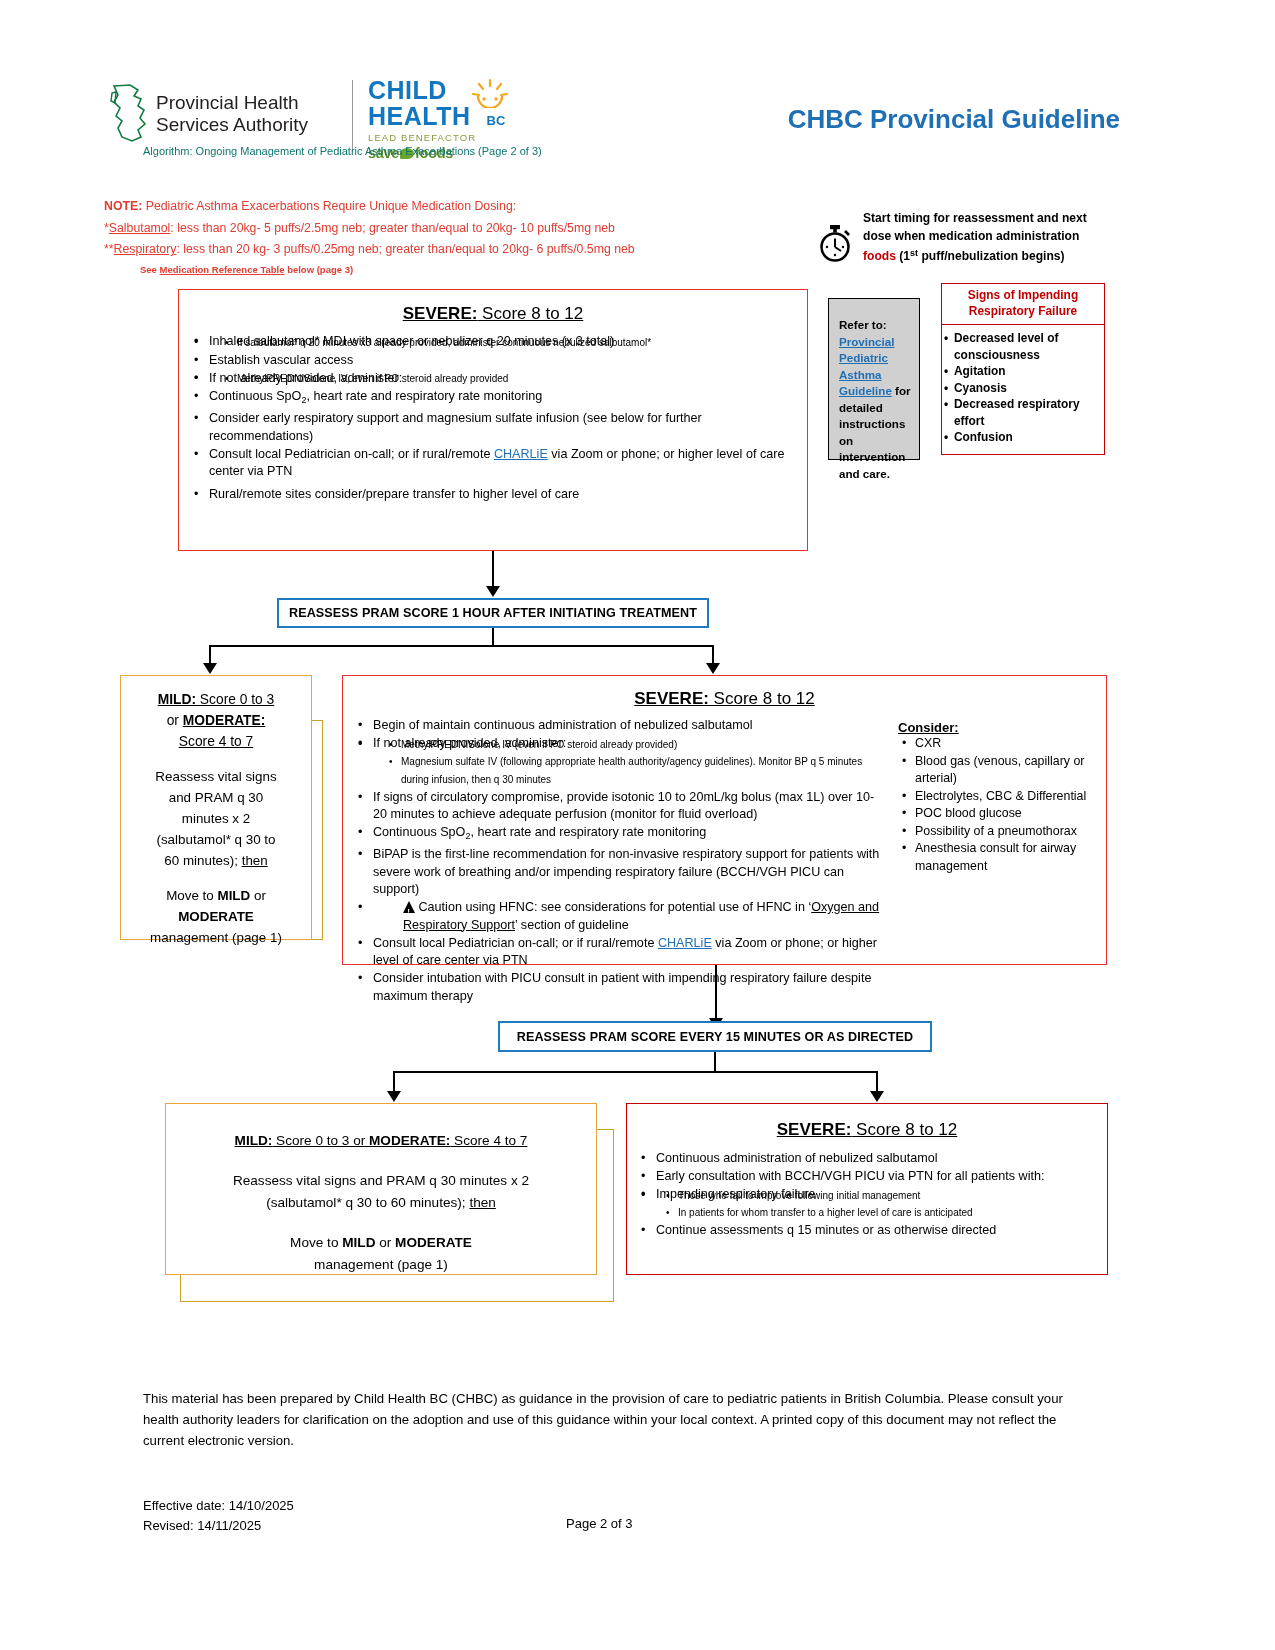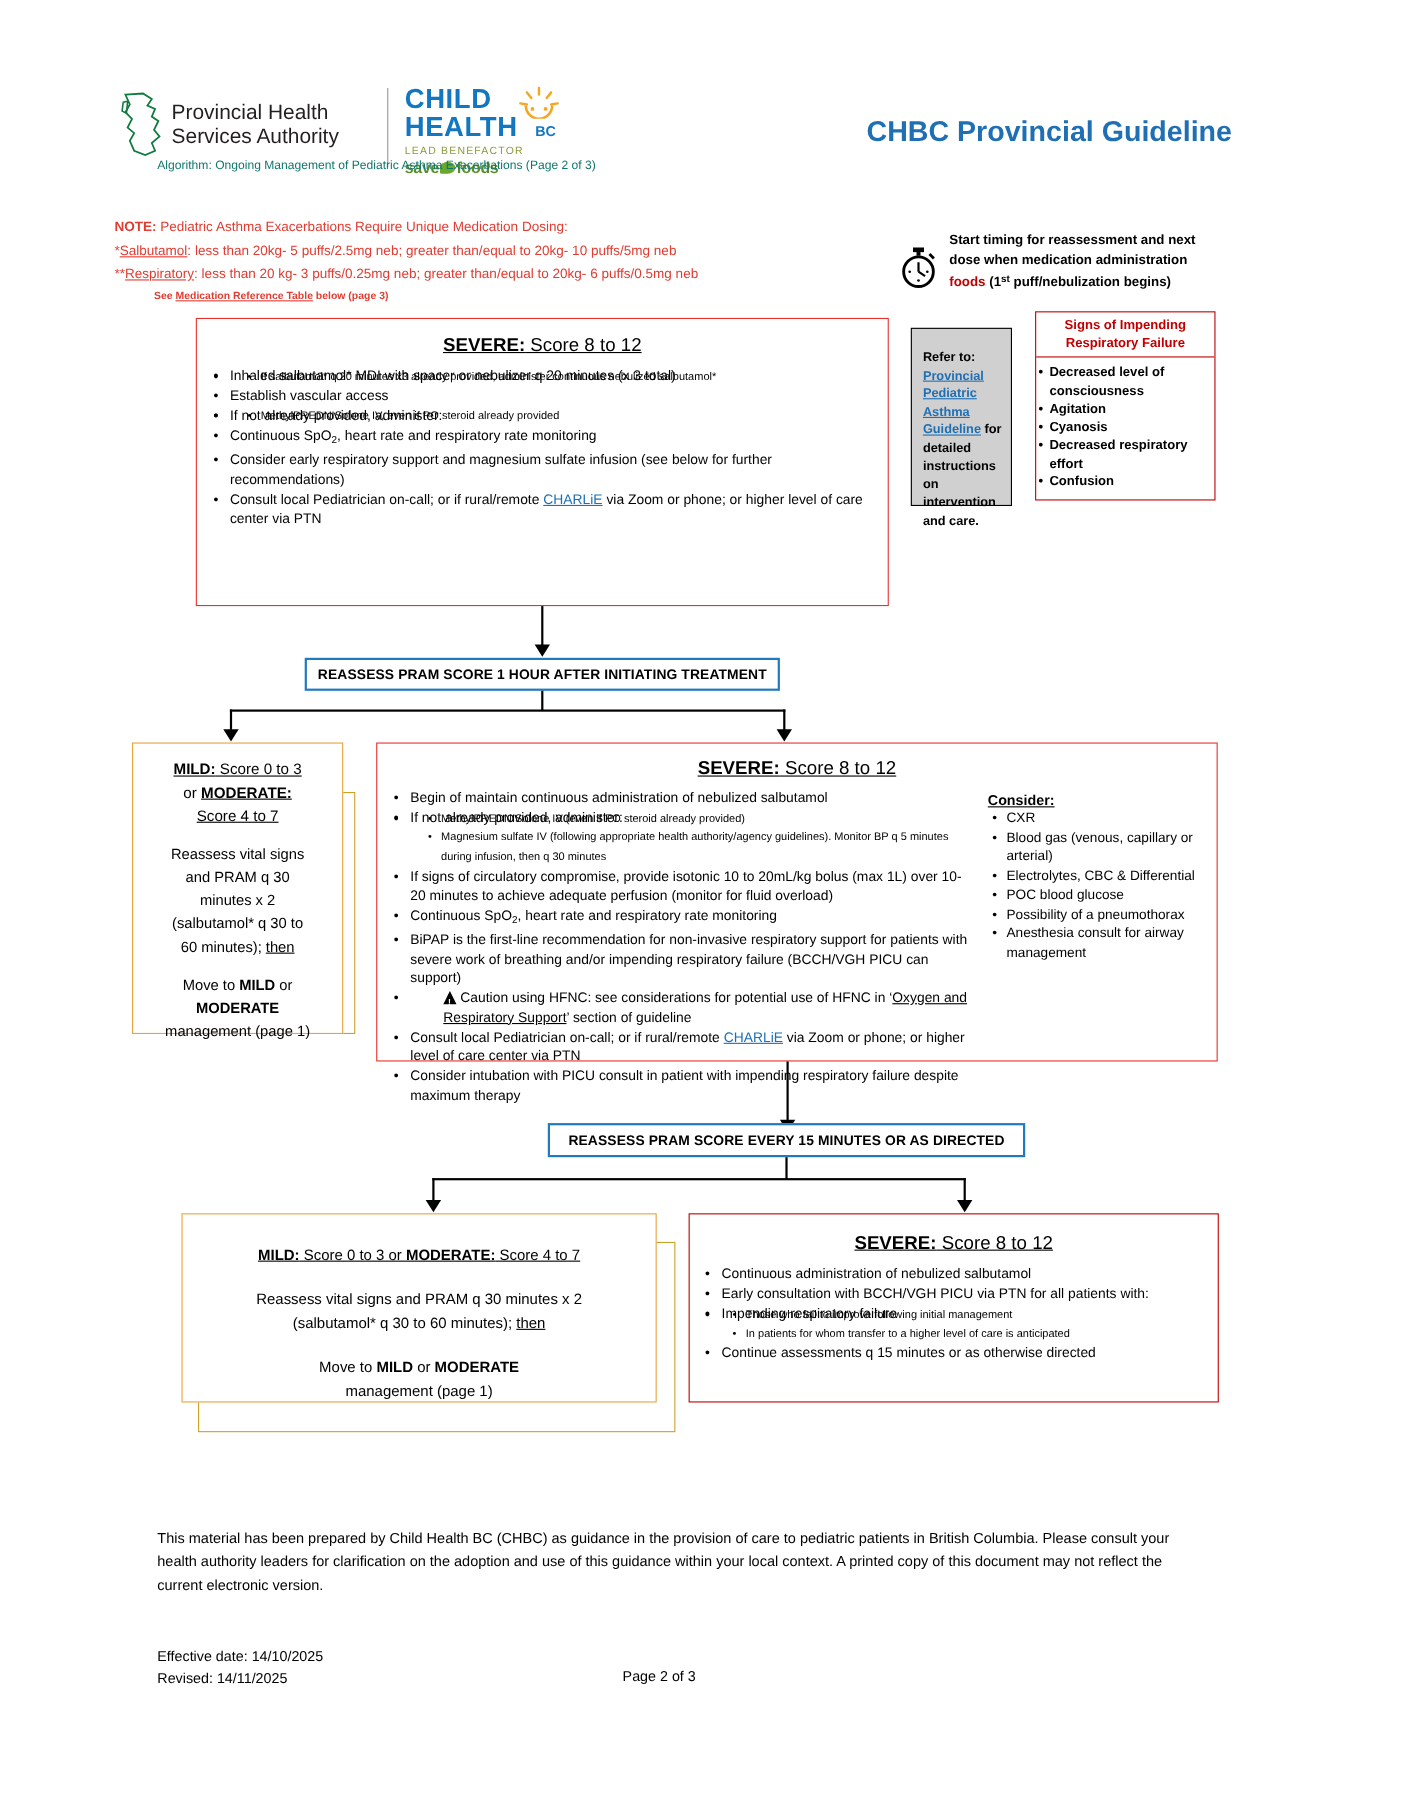--- a/index.html
+++ b/index.html
@@ -196,20 +196,21 @@
       <li>Establish vascular access</li>
       <li>If not already provided, administer:</li>
       <li style="list-style:none;">
         <ul class="l2" style="margin-top:-17.5px;">
           <li>MethylPREDNISolone IV, even if PO steroid already provided</li>
         </ul>
       </li>
       <li><span>Continuous SpO</span><span class="sub">2</span><span>, heart rate and respiratory rate monitoring</span></li>
       <li>Consider early respiratory support and magnesium sulfate infusion (see below for further recommendations)</li>
       <li><span>Consult local Pediatrician on-call; or if rural/remote </span><span class="lnk">CHARLiE</span><span> via  Zoom or phone; or higher level of care center via PTN</span></li>
+      <li style="margin-top:5px;">Rural/remote sites consider/prepare transfer to higher level of care</li>
     </ul>
   </div>
 
   <div class="box box-gray" style="left:828px; top:298px; width:92px; height:162px;">
     <div class="refer"><span>Refer to:</span> <span class="lnk">Provincial Pediatric Asthma Guideline</span><span> for detailed instructions on intervention and care.</span></div>
   </div>
 
   <div class="box box-darkred" style="left:941px; top:283px; width:164px; height:172px;">
     <div class="signs-hdr">
       <span>Signs of Impending</span><br>

